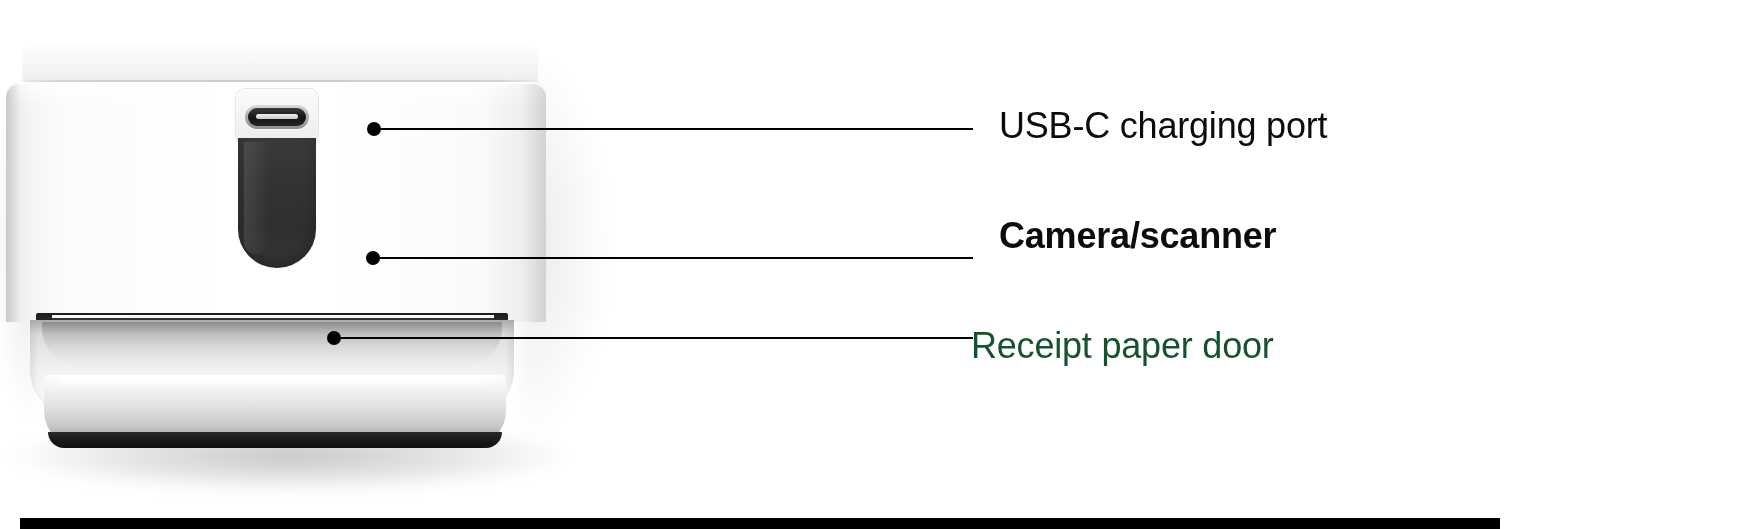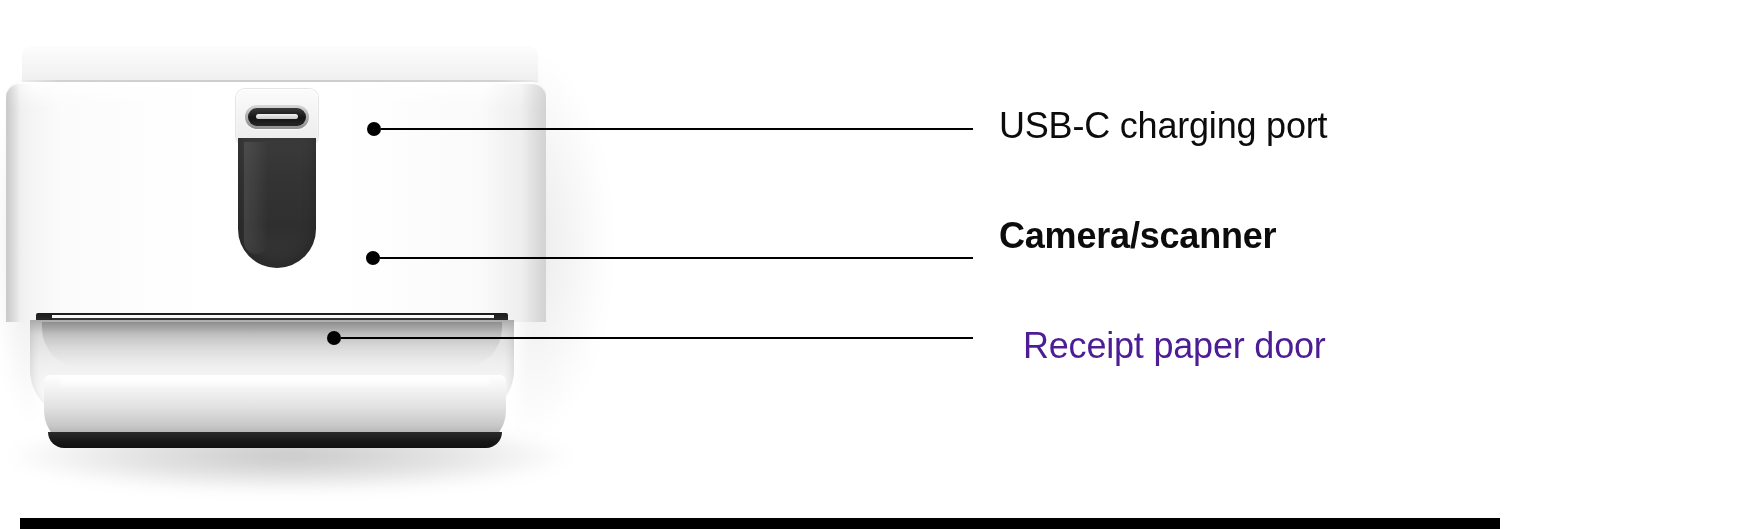--- a/index.html
+++ b/index.html
@@ -370,16 +370,16 @@
   <div class="callout-dot" id="dot-0" style="left: 367px; top: 122px; background: rgb(0, 0, 0);"></div>
   <div class="callout-line" id="line-0" style="left: 381px; top: 128px; width: 592px; background: rgb(0, 0, 0);"></div>
   <div class="callout-label" id="label-0" style="left: 999px; top: 108px; color: rgb(12, 12, 12);">USB-C charging port</div>
 
   <div class="callout-dot" id="dot-1" style="left: 366px; top: 251px; background: rgb(0, 0, 0);"></div>
   <div class="callout-line" id="line-1" style="left: 380px; top: 257px; width: 593px; background: rgb(0, 0, 0);"></div>
   <div class="callout-label" id="label-1" style="left: 999px; top: 218px; color: rgb(12, 12, 12); font-weight: bold;">Camera/scanner</div>
 
   <div class="callout-dot" id="dot-2" style="left: 327px; top: 331px; background: rgb(0, 0, 0);"></div>
   <div class="callout-line" id="line-2" style="left: 341px; top: 337px; width: 632px; background: rgb(0, 0, 0);"></div>
-  <div class="callout-label" id="label-2" style="left: 1023px; top: 328px; color: #4c1d95;">Receipt paper door</div>
+  <div class="callout-label" id="label-2" style="left: 971px; top: 328px; color: #14532d;">Receipt paper door</div>
 
   <div class="bottom-rule"></div>
 </div>
 
 </body></html>

